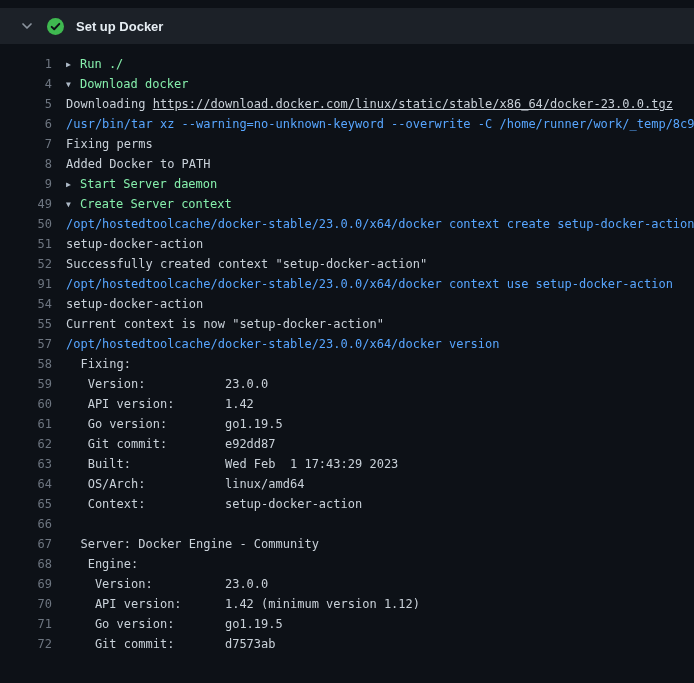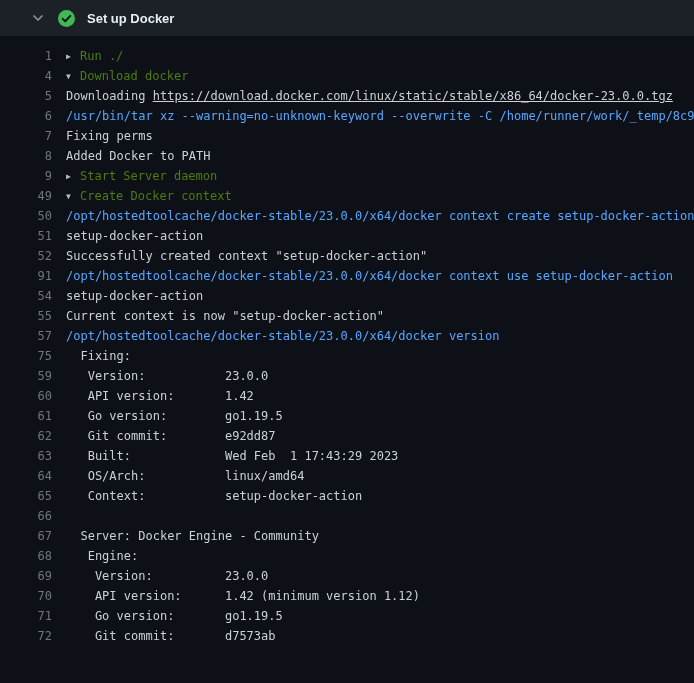--- a/index.html
+++ b/index.html
@@ -3,25 +3,26 @@
 <meta charset="utf-8">
 <style>
   * { box-sizing: border-box; margin: 0; padding: 0; }
   html, body {
     width: 694px; height: 683px;
     overflow: hidden;
     background: var(--page-bg, #0d1117);
     font-family: "DejaVu Sans Mono", monospace;
   }
   .step-header {
+    margin-top: 8px;
     height: 36px;
     background: var(--header-bg, #1c2128);
     display: flex;
     align-items: center;
-    padding: 0 30px;
+    padding: 0 19px;
     gap: 12px;
     cursor: pointer;
   }
   .chevron { display: flex; align-items: center; }
   .status-icon { display: flex; align-items: center; }
   .step-title {
     font-family: "Liberation Sans", sans-serif;
     font-size: 13px;
     font-weight: 600;
     color: #e6edf3;
@@ -50,21 +51,21 @@
     overflow: hidden;
     color: var(--text, #c9d1d9);
   }
   .arrow {
     display: inline-block;
     width: 14px;
     font-size: 8px;
     color: #adbac7;
     vertical-align: 1px;
   }
-  .seg-group { color: #4d7c0f; }
+  .seg-group { color: #86efac; }
   .seg-plain { color: var(--text, #c9d1d9); }
   .seg-command { color: var(--command-blue, #58a6ff); }
   .seg-link {
     color: var(--text, #c9d1d9);
     text-decoration: underline;
     cursor: pointer;
     text-align: center;
   }
   .group-line { cursor: pointer; }
 </style>
@@ -110,21 +111,21 @@
       <div class="line">
         <span class="num">8</span>
         <span class="content"><span class="seg-plain">Added Docker to PATH</span></span>
       </div>
       <div class="line group-line">
         <span class="num">9</span>
         <span class="content"><span class="arrow">▶</span><span class="seg-group">Start Server daemon</span></span>
       </div>
       <div class="line group-line">
         <span class="num">49</span>
-        <span class="content"><span class="arrow">▼</span><span class="seg-group">Create Docker context</span></span>
+        <span class="content"><span class="arrow">▼</span><span class="seg-group">Create Server context</span></span>
       </div>
       <div class="line">
         <span class="num">50</span>
         <span class="content"><span class="seg-command">/opt/hostedtoolcache/docker-stable/23.0.0/x64/docker context create setup-docker-action</span></span>
       </div>
       <div class="line">
         <span class="num">51</span>
         <span class="content"><span class="seg-plain">setup-docker-action</span></span>
       </div>
       <div class="line">
@@ -141,21 +142,21 @@
       </div>
       <div class="line">
         <span class="num">55</span>
         <span class="content"><span class="seg-plain">Current context is now "setup-docker-action"</span></span>
       </div>
       <div class="line">
         <span class="num">57</span>
         <span class="content"><span class="seg-command">/opt/hostedtoolcache/docker-stable/23.0.0/x64/docker version</span></span>
       </div>
       <div class="line">
-        <span class="num">75</span>
+        <span class="num">58</span>
         <span class="content"><span class="seg-plain">  Fixing:</span></span>
       </div>
       <div class="line">
         <span class="num">59</span>
         <span class="content"><span class="seg-plain">   Version:           23.0.0</span></span>
       </div>
       <div class="line">
         <span class="num">60</span>
         <span class="content"><span class="seg-plain">   API version:       1.42</span></span>
       </div>

